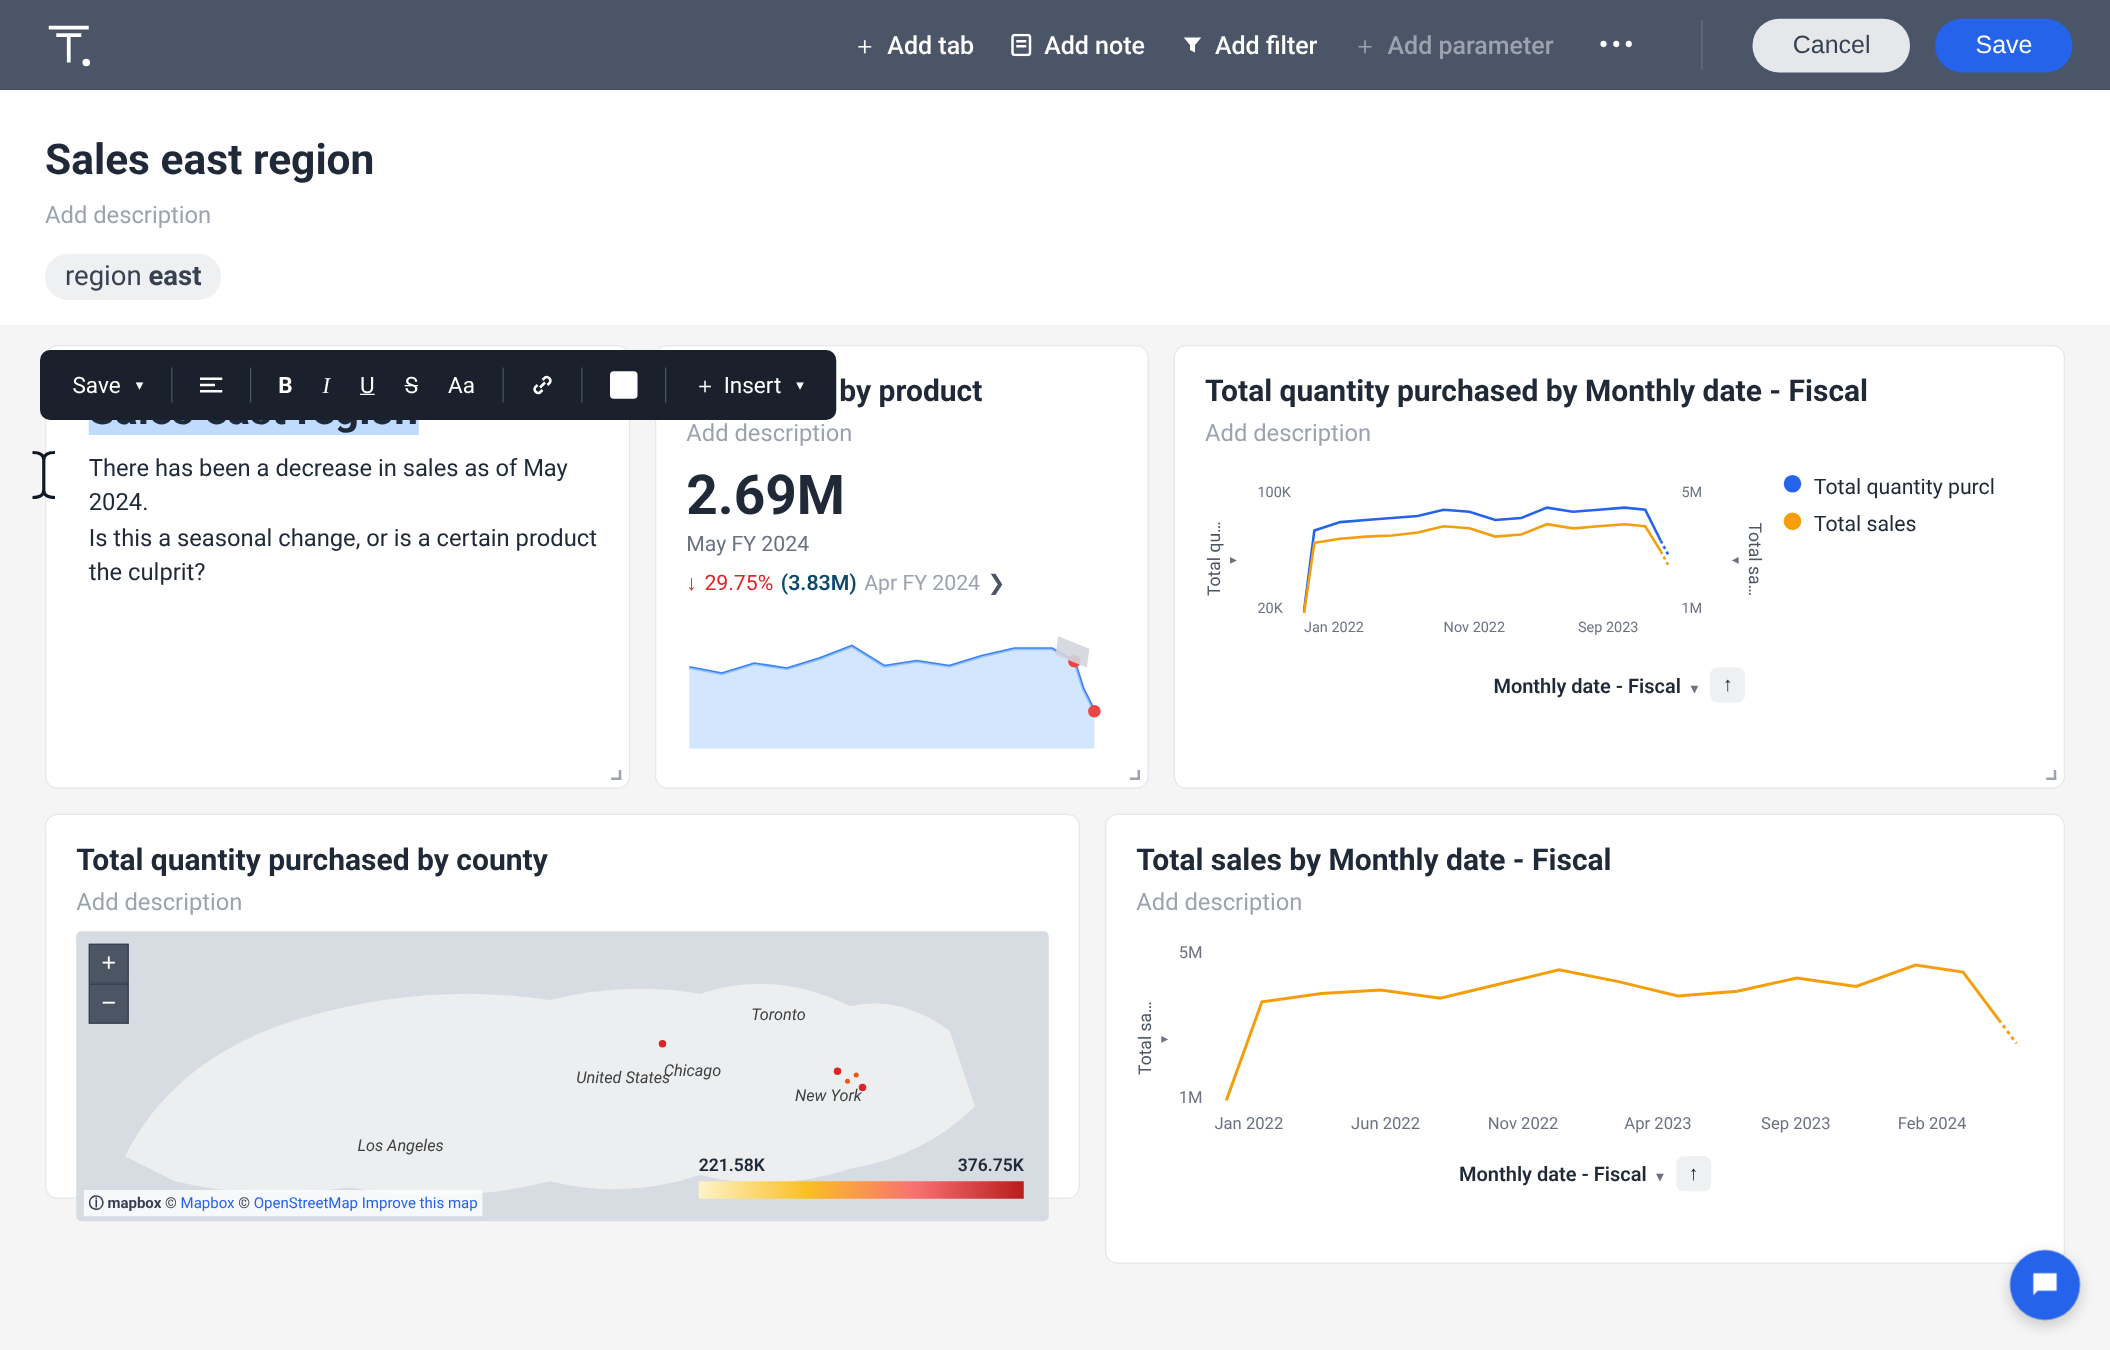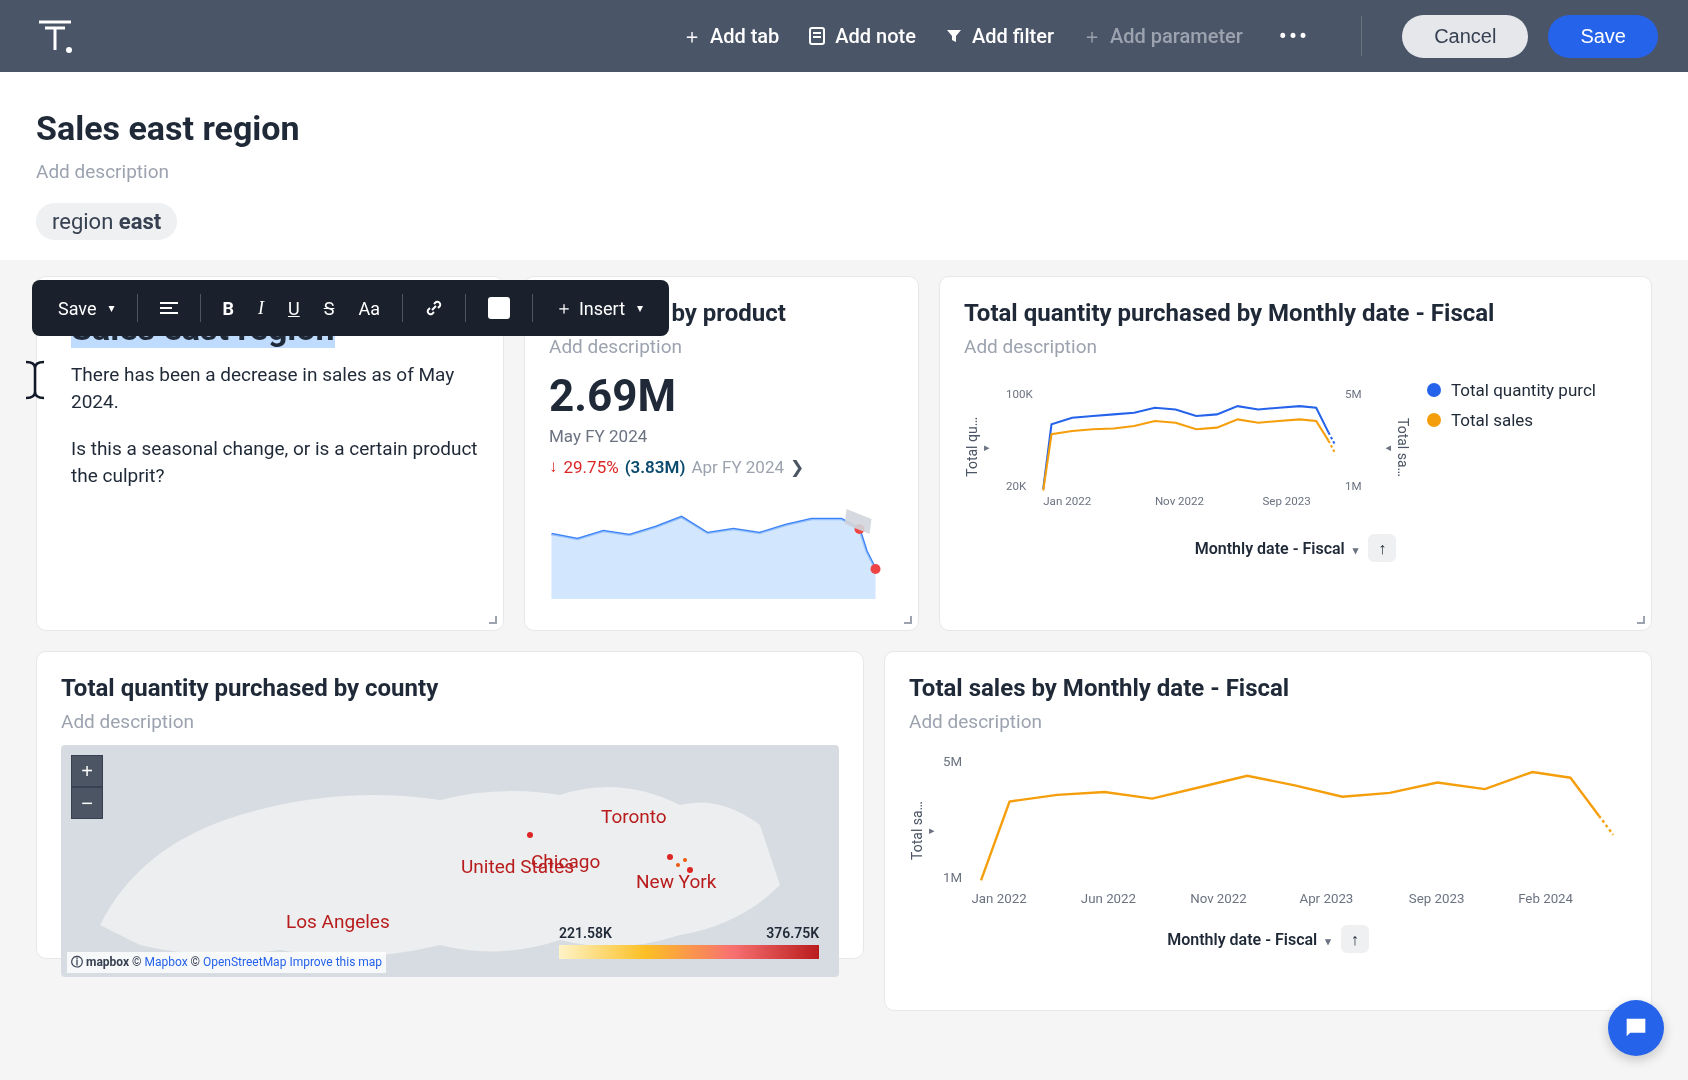--- a/index.html
+++ b/index.html
@@ -57,32 +57,32 @@
 .kpi-change .prev { color: #0c4a6e; font-weight: 600; }
 .kpi-change .prevlabel { color: #9ca3af; }
 .kpi-change .chev { color: #4b5563; cursor: pointer; }
 .spark { width: 100%; height: 110px; }
 
 
 .card-dual { flex: 1; height: 355px; }
 .dual-body { display: flex; gap: 16px; }
 .dual-chart { flex: 1; }
 .legend { display: flex; flex-direction: column; gap: 10px; font-size: 17px; color: #1f2937; padding-top: 10px; width: 200px; }
-.leg-item { display: flex; align-items: center; gap: 10px; }
+.leg-item { display: flex; gap: 10px; }
 .leg-dot { width: 14px; height: 14px; border-radius: 50%; }
 .axis-label-v { writing-mode: vertical-rl; transform: rotate(180deg); font-size: 14px; color: #4b5563; }
 .chart-footer { display: flex; align-items: center; justify-content: center; gap: 10px; font-size: 16px; color: #1f2937; font-weight: 600; margin-top: 10px; }
 .pill-btn { background: #eef0f2; border-radius: 6px; width: 28px; height: 28px; display: inline-flex; align-items: center; justify-content: center; cursor: pointer; }
 
 
 .card-map { width: 828px; height: 308px; }
 .map-box { background: #d6dce1; border-radius: 4px; height: 232px; position: relative; overflow: hidden; }
 .zoom-ctrl { position: absolute; left: 10px; top: 10px; display: flex; flex-direction: column; }
 .zoom-ctrl button { width: 32px; height: 32px; background: #4b5563; color: #fff; border: 1px solid #374151; font-size: 20px; cursor: pointer; }
-.map-label { position: absolute; font-size: 19px; color: #b91c1c; }
+.map-label { position: absolute; font-size: 13px; color: #404040; font-style: italic; }
 .map-attrib { position: absolute; left: 6px; bottom: 4px; font-size: 12px; color: #374151; background: rgba(255,255,255,0.8); padding: 2px 4px; }
 .map-attrib a { color: #2563eb; text-decoration: none; }
 .map-attrib .mb { font-weight: 700; }
 .map-legend { position: absolute; right: 20px; bottom: 18px; width: 260px; }
 .map-legend-labels { display: flex; justify-content: space-between; font-size: 14px; color: #1f2937; font-weight: 600; margin-bottom: 4px; }
 .map-legend-bar { height: 14px; background: linear-gradient(to right, #fef3c7, #fbbf24, #f87171, #b91c1c); }
 
 .card-line2 { flex: 1; height: 360px; }
 
 .chat-fab { position: fixed; right: 24px; bottom: 24px; width: 56px; height: 56px; background: #2563eb; border-radius: 50%; display: flex; align-items: center; justify-content: center; cursor: pointer; box-shadow: 0 4px 12px rgba(0,0,0,.2); }
@@ -194,21 +194,21 @@
 
   <div class="row">
 
     <div class="card card-note">
       <div class="drag-handle">⋮⋮⋮⋮</div>
       <div class="card-more">•••</div>
       <div style="margin-top:10px">
         <span class="note-title note-title-hl">Sales east region</span>
       </div>
       <p class="note-text">There has been a decrease in sales as of May 2024.</p>
-      <p class="note-text" style="margin-top:21px">Is this a seasonal change, or is a certain product the culprit?</p>
+      <p class="note-text" style="margin-top:3px">Is this a seasonal change, or is a certain product the culprit?</p>
       <div class="resize-handle"></div>
     </div>
 
     <div class="card card-kpi">
       <div class="card-title">Total sales by product</div>
       <div class="card-desc">Add description</div>
       <div class="kpi-value">2.69M</div>
       <div class="kpi-period">May FY 2024</div>
       <div class="kpi-change">
         <span class="arrow">↓</span>

